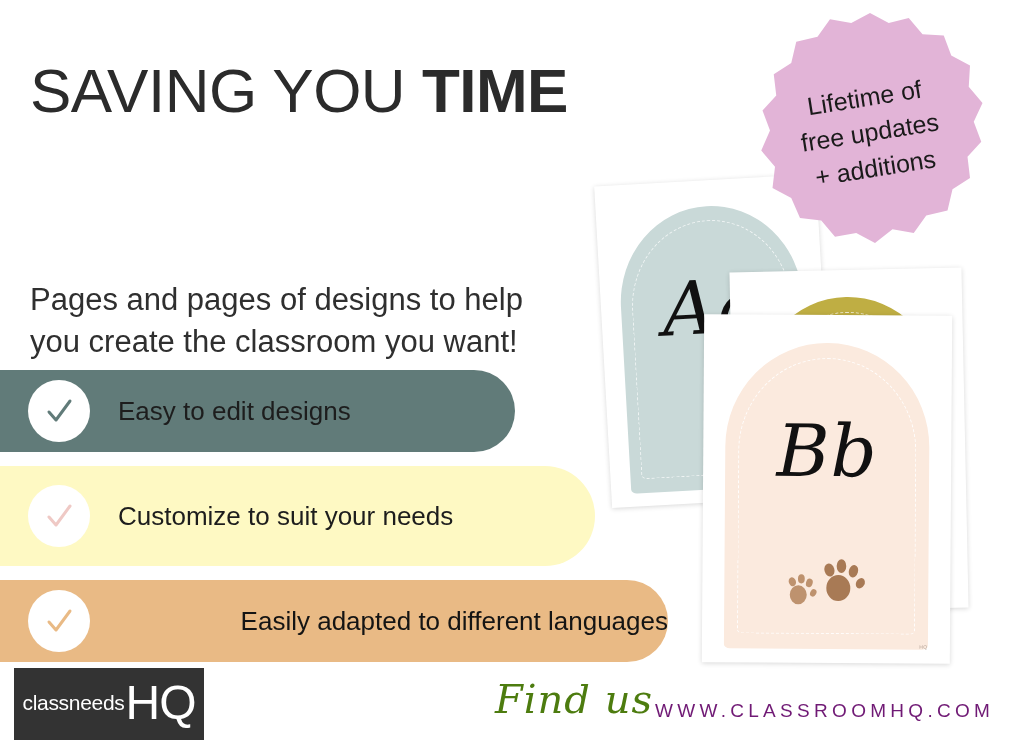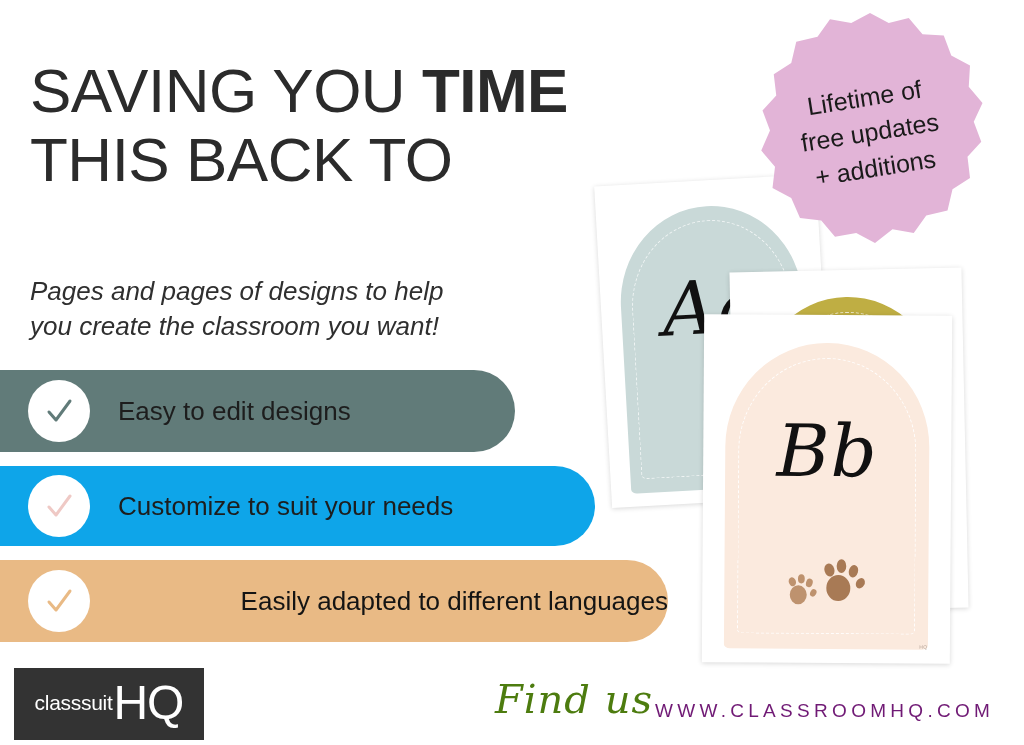--- a/index.html
+++ b/index.html
@@ -37,43 +37,42 @@
     text-transform: uppercase;
   }
   .headline .strong { font-weight: 700; }
 
   
   .subhead {
     position: absolute;
     left: 30px;
     top: 248px;
     width: 580px;
-    font-size: 26px;
+    font-size: 31px;
     line-height: 1.34;
     font-weight: 400;
     color: #2f2f2f;
-    font-style: italic;
   }
 
   
   .pills {
     position: absolute;
     left: 0;
     top: 370px;
     width: 700px;
   }
   .pill {
     position: relative;
     display: flex;
     align-items: center;
     border-radius: 0 60px 60px 0;
     margin-bottom: 14px;
   }
   .pill-1 { height: 82px; width: 515px; background: #617b79; }
-  .pill-2 { height: 80px; width: 595px; background: #0ea5e9; }
+  .pill-2 { height: 100px; width: 595px; background: #fef9c3; }
   .pill-3 { height: 82px; width: 668px; background: #e9ba85; justify-content: space-between; }
 
   .check-circle {
     position: relative;
     flex: 0 0 auto;
     width: 62px;
     height: 62px;
     margin-left: 28px;
     border-radius: 50%;
     background: #ffffff;
@@ -262,21 +261,21 @@
     white-space: nowrap;
   }
 </style>
 </head>
 <body>
 
 <div class="stage">
 
   <h1 class="headline">
     <span><span>SAVING YOU </span><span class="strong">TIME</span></span><br>
-    <span>THIS BACK TO</span><br>
+    <br>
   </h1>
 
   <p class="subhead">
     <span>Pages and pages of designs to help</span><br>
     <span>you create the classroom you want!</span>
   </p>
 
   <div class="pills">
 
     <div class="pill pill-1">
@@ -365,21 +364,21 @@
       <span class="badge-line">Lifetime of</span>
       <span class="badge-line">free updates</span>
       <span class="badge-line">+ additions</span>
     </div>
   </div>
 
   <div class="logo-box">
     <div class="logo-inner">
       <span class="logo-words">
         <span>class</span>
-        <span>suit</span>
+        <span>needs</span>
       </span>
       <span class="logo-hq">HQ</span>
     </div>
   </div>
 
   <div class="find-us">Find us</div>
   <div class="site-url">WWW.CLASSROOMHQ.COM</div>
 
 </div>
 

